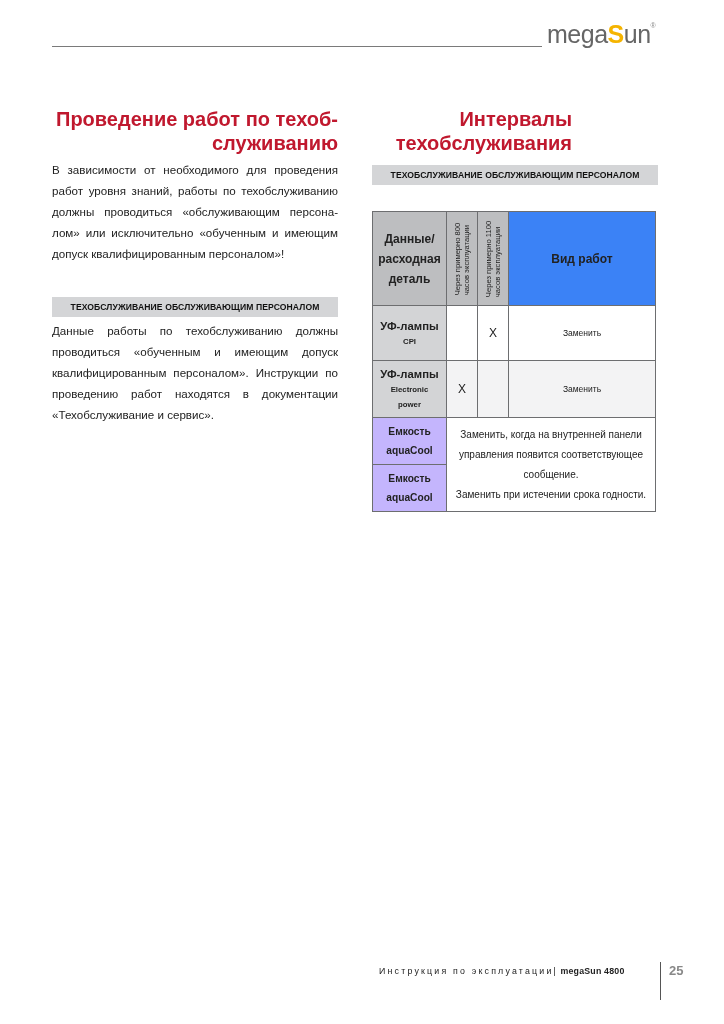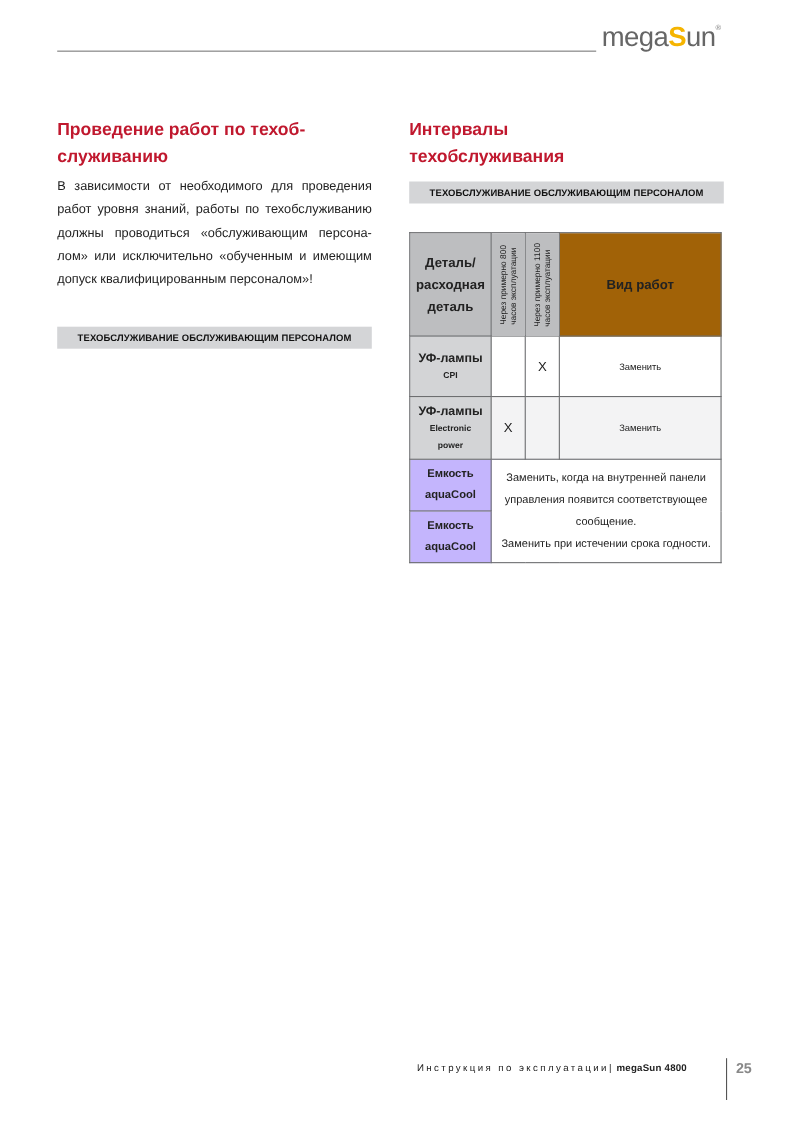--- a/index.html
+++ b/index.html
@@ -8,35 +8,35 @@
 
   .header-rule { position:absolute; left:52px; top:46px; width:490px; height:1px; background:#7a7a7a; }
   .logo { position:absolute; left:547px; top:20px; font-size:25px; font-weight:normal;
           color:#666; letter-spacing:-0.5px; font-family:"Liberation Sans", sans-serif; }
   .logo .s { color:#f5b400; font-weight:bold; }
   .logo .reg { font-size:7px; vertical-align:top; position:relative; top:2px; color:#888; }
 
   .col-left { position:absolute; left:52px; top:107px; width:286px; }
   .col-right { position:absolute; left:372px; top:107px; width:284px; }
 
-  h1 { margin:0; color:#c0182e; font-size:16px; line-height:24px; font-weight:bold; }
+  h1 { margin:0; color:#c0182e; font-size:20px; line-height:24px; font-weight:bold;text-align:right; }
   p.body { margin:0; font-size:11.6px; line-height:21px; text-align:justify; color:#222; }
   p.body b { font-weight:bold; }
 
   .band { font-size:8.6px; font-weight:bold; letter-spacing:0.1px; padding:4px 2px 4px 2px; line-height:12px; color:#111;text-align:center; }
   .band.grey { background:#d4d5d7; }
   .band.pink { background:#efc7bd; }
 
   table.maint { border-collapse:collapse; width:284px; font-family:"Liberation Sans", sans-serif; }
   table.maint td { border:1px solid #6d6e70; padding:0; text-align:center; vertical-align:middle; }
   .th-part { background:#bdbec0; font-weight:bold; font-size:12px; line-height:20px; width:73px; height:93px; color:#222; }
   .th-rot { background:#bdbec0; width:30px; height:93px; position:relative; }
   .th-rot .rot { position:absolute; left:50%; top:50%; transform:translate(-50%,-50%) rotate(-90deg);
                  white-space:nowrap; font-size:7.6px; line-height:9px; color:#222; text-align:left; }
-  .th-work { background:#a16207; font-weight:bold; font-size:12px; color:#222; }
+  .th-work { background:#3b82f6; font-weight:bold; font-size:12px; color:#222; }
   .part-cell { background:#d3d4d6; height:54px;margin-left:11px; }
   .part-name { font-weight:bold; font-size:11.3px; line-height:16px; display:block; }
   .part-sub { font-weight:bold; font-size:7.8px; line-height:15px; display:block; }
   .x-cell { font-size:12px; }
   .work-cell { font-size:8.5px; }
   .row-alt td.x-cell, .row-alt td.work-cell { background:#f3f3f4; }
   .aqua-cell { background:#c4b5fd; height:46px; }
   .aqua-name { font-weight:bold; font-size:10.2px; line-height:19px; display:block; }
   .merged { font-size:10px; line-height:20px; color:#222; padding:0 4px !important; }
 
@@ -51,30 +51,31 @@
 
 <div class="header-rule"></div>
 <div class="logo"><span>mega</span><span class="s">S</span><span>un</span><span class="reg">®</span></div>
 
 <div class="col-left">
   <h1 style="margin-bottom:4px;">Проведение работ по техоб-служиванию</h1>
   <p class="body">В зависимости от необходимого для проведения работ уровня знаний, работы по техобслуживанию должны проводиться «обслуживающим персона-лом» или исключительно «обученным и имеющим допуск квалифицированным персоналом»!</p>
 
   <div class="band grey" style="margin-top:33px;">ТЕХОБСЛУЖИВАНИЕ ОБСЛУЖИВАЮЩИМ ПЕРСОНАЛОМ</div>
 
+  <p class="body" style="margin-top:3px;">Данные работы по техобслуживанию должны проводиться «обученным и имеющим допуск квалифицированным персоналом». Инструкции по проведению работ находятся в документации «Техобслуживание и сервис».</p>
 </div>
 
 <div class="col-right">
   <h1 style="width:200px;"><span>Интервалы техобслуживания</span></h1>
   <div class="band grey" style="margin-top:10px; width:282px;">ТЕХОБСЛУЖИВАНИЕ ОБСЛУЖИВАЮЩИМ ПЕРСОНАЛОМ</div>
 
   <table class="maint" style="margin-top:26px;">
     <tbody>
         <tr>
-      <td class="th-part">Деталь/ расходная деталь</td>
+      <td class="th-part">Данные/ расходная деталь</td>
       <td class="th-rot">
         <div class="rot"><span>Через примерно 800</span><br><span>часов эксплуатации</span></div>
       </td>
       <td class="th-rot">
         <div class="rot"><span>Через примерно 1100</span><br><span>часов эксплуатации</span></div>
       </td>
       <td class="th-work">Вид работ</td>
     </tr>
     <tr>
       <td class="part-cell">

